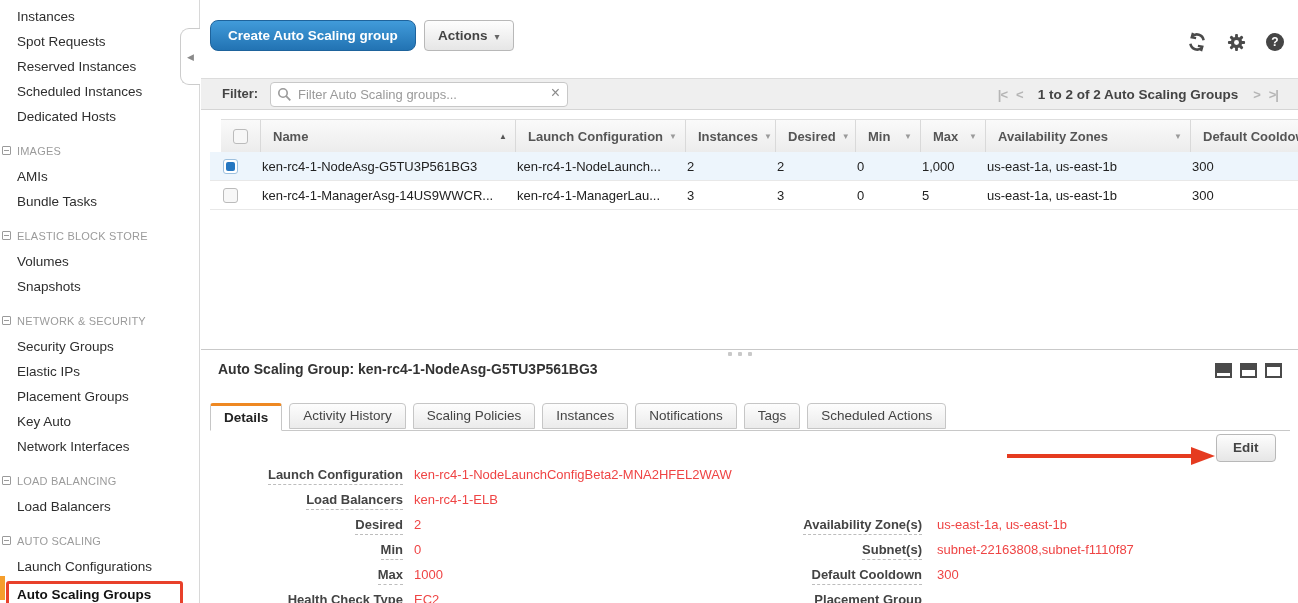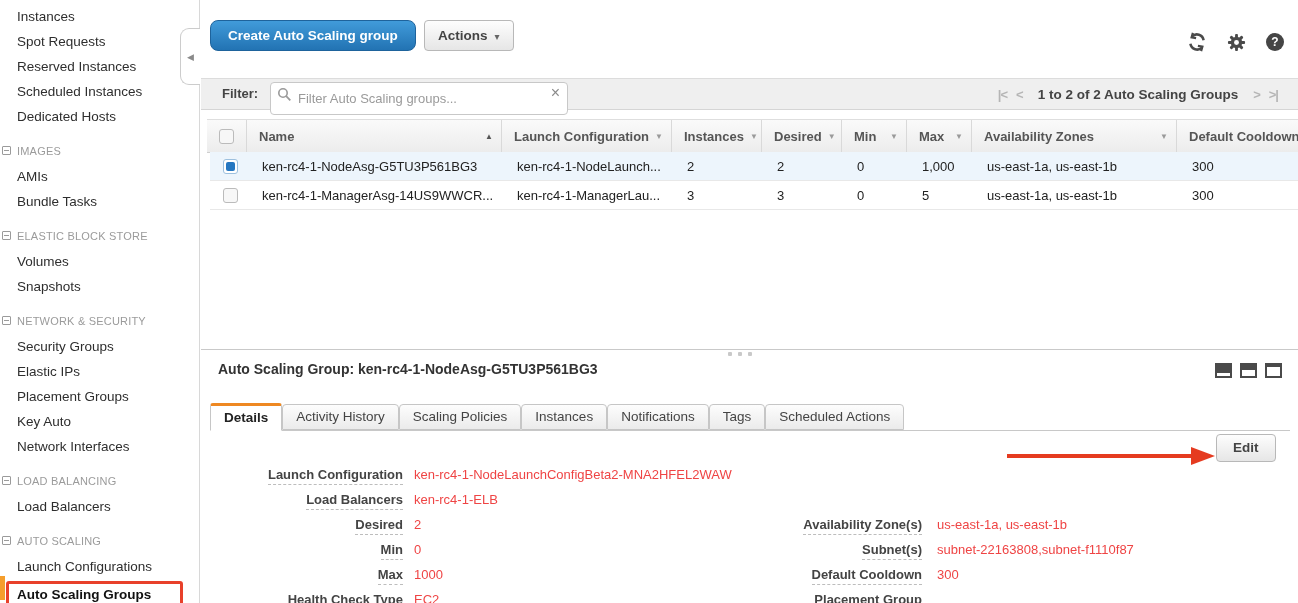--- a/index.html
+++ b/index.html
@@ -38,32 +38,32 @@
   .top-icons { position:absolute; right:14px; top:32px; display:flex; gap:20px; align-items:center; }
   .icon-btn { cursor:pointer; display:flex; align-items:center; justify-content:center; }
   .help-circle { width:18px; height:18px; border-radius:50%; background:#454545; color:#fff;
     font-weight:bold; font-size:12px; display:flex; align-items:center; justify-content:center; }
 
   
   .filter-bar { position:absolute; left:0; right:0; top:78px; height:32px; background:#efefef;
     border-top:1px solid #dcdcdc; border-bottom:1px solid #d5d5d5; }
   .filter-label { position:absolute; left:21px; top:0; line-height:30px; font-weight:bold; font-size:13px; color:#444; }
   .search-wrap { position:absolute; left:69px; top:3px; width:298px; height:25px; }
-  .search-wrap input { width:100%; height:33px; border:1px solid #c8c8c8; border-radius:4px; padding:0 26px 0 27px;
+  .search-wrap input { width:100%; height:25px; border:1px solid #c8c8c8; border-radius:4px; padding:0 26px 0 27px;
     font-family:"Liberation Sans", sans-serif; font-size:13px; color:#333; outline:none; }
   .search-wrap input::placeholder { color:#9a9a9a; }
   .search-icon { position:absolute; left:7px; top:5px; }
   .clear-icon { position:absolute; right:8px; top:2px; color:#8a8a8a; font-size:16px; cursor:pointer; }
 
   .pagination { position:absolute; right:20px; top:0; height:30px; display:flex; align-items:center; gap:9px; }
   .pag-arrow { color:#b5b5b5; font-size:13px; font-weight:bold; letter-spacing:-1px; cursor:pointer; }
   .pag-text { color:#444; font-size:13.5px; font-weight:bold; margin:0 6px; }
 
   
-  .thead { position:absolute; left:6px; right:0; top:119px; height:34px; display:flex;
+  .thead { position:absolute; left:20px; right:0; top:119px; height:34px; display:flex;
     background:linear-gradient(#fafafa,#ececec); border-top:1px solid #dedede; border-bottom:1px solid #cfcfcf; }
   .hcell { display:flex; align-items:center; padding:0 8px 0 12px; font-size:13px; font-weight:bold; color:#555;
     border-right:1px solid #d9d9d9; white-space:nowrap; overflow:hidden; cursor:pointer; }
   .hcell .sort { margin-left:auto; color:#9a9a9a; font-size:8px; padding-left:6px; }
   .hcell.c-name .sort { color:#555; }
   .c-cb { width:40px; } .c-name { width:255px; } .c-lc { width:170px; } .c-inst { width:90px; }
   .c-des { width:80px; } .c-min { width:65px; } .c-max { width:65px; } .c-az { width:205px; } .c-cd { flex:1; border-right:none; }
   .hcell.c-cb, .tcell.c-cb { padding:0; display:flex; align-items:center; justify-content:center; border-right:1px solid #d9d9d9; }
 
   .tbody { position:absolute; left:9px; right:0; top:152px;text-align:right; }
@@ -79,21 +79,21 @@
   .pane-divider { position:absolute; left:0; right:0; top:349px; border-top:1px solid #c9c9c9; }
   .pane-handle { position:absolute; left:527px; top:352px; display:flex; gap:6px; cursor:row-resize; }
   .pane-handle i { width:4px; height:4px; background:#c9c9c9; border-radius:1px; }
   .detail-title { position:absolute; left:17px; top:361px; font-size:14px; font-weight:bold; color:#333; }
   .layout-icons { position:absolute; right:16px; top:363px; display:flex; gap:8px; }
   .layout-icon { position:relative; width:17px; height:15px; background:#4a4a4a; cursor:pointer; }
   .layout-icon::after { content:""; position:absolute; left:2px; right:2px; bottom:2px; background:#fff; }
   .layout-icon.s1::after { height:3px; } .layout-icon.s2::after { height:6px; } .layout-icon.s3::after { height:9px; }
 
   .tabs { position:absolute; left:9px; right:8px; top:403px; height:28px; border-bottom:1px solid #c8c8c8;
-    display:flex; align-items:flex-end; }
+    display:flex; align-items:flex-start; gap:7px; }
   .tab { height:26px; line-height:24px; padding:0 13px; font-size:13.5px; color:#444;
     border:1px solid #c6c6c6; border-radius:4px 4px 0 0; background:linear-gradient(#fdfdfd,#ebebeb); cursor:pointer; white-space:nowrap; }
   .tab.active { height:28px; line-height:23px; border-top:3px solid #ee8822; border-bottom:1px solid #fff;
     margin-bottom:-1px; background:#fff; font-weight:bold; color:#222; border-radius:3px 3px 0 0; }
 
   .btn-edit { position:absolute; left:1015px; top:434px; height:28px; padding:0 16px; line-height:26px; }
 
   .annot-arrow { position:absolute; left:806px; top:444px; pointer-events:none; }
 
   .fields-left { position:absolute; left:9px; top:467px; }

